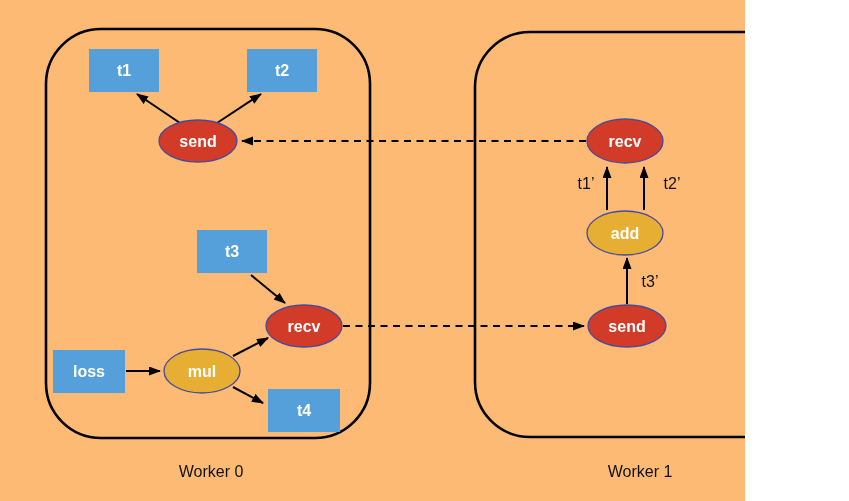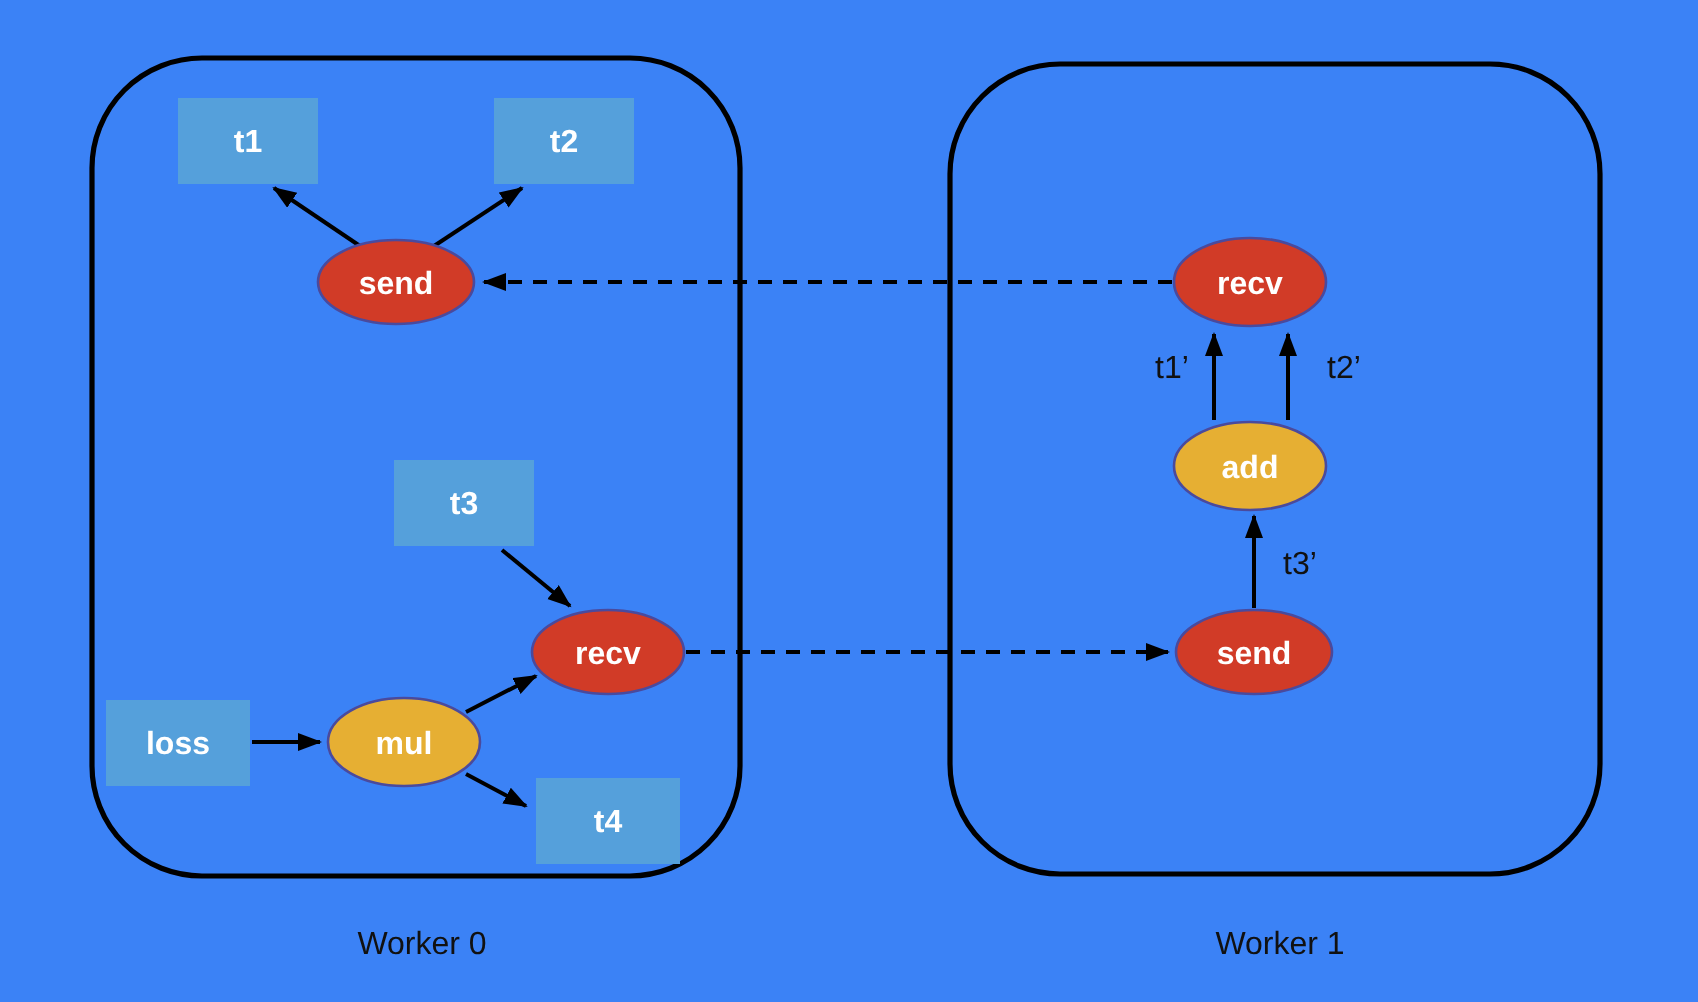--- a/index.html
+++ b/index.html
@@ -1,20 +1,20 @@
 <!DOCTYPE html>
 <html><head>
 <meta charset="utf-8">
 <style>
   html, body { margin: 0; padding: 0; background: #ffffff; }
   .stage {
     position: relative;
-    width: 849px;
+    width: 745px;
     height: 501px;
-    background: #3b82f6;
+    background: #fdba74;
     font-family: "Liberation Sans", sans-serif;
     overflow: hidden;
   }
   svg { display: block; }
   text { font-family: "Liberation Sans", sans-serif; }
   .node-label { font-size: 16px; font-weight: 700; }
   .edge-label { font-size: 16px; font-weight: 400; }
   .worker-label { font-size: 16px; font-weight: 400; }
 </style>
 </head>

